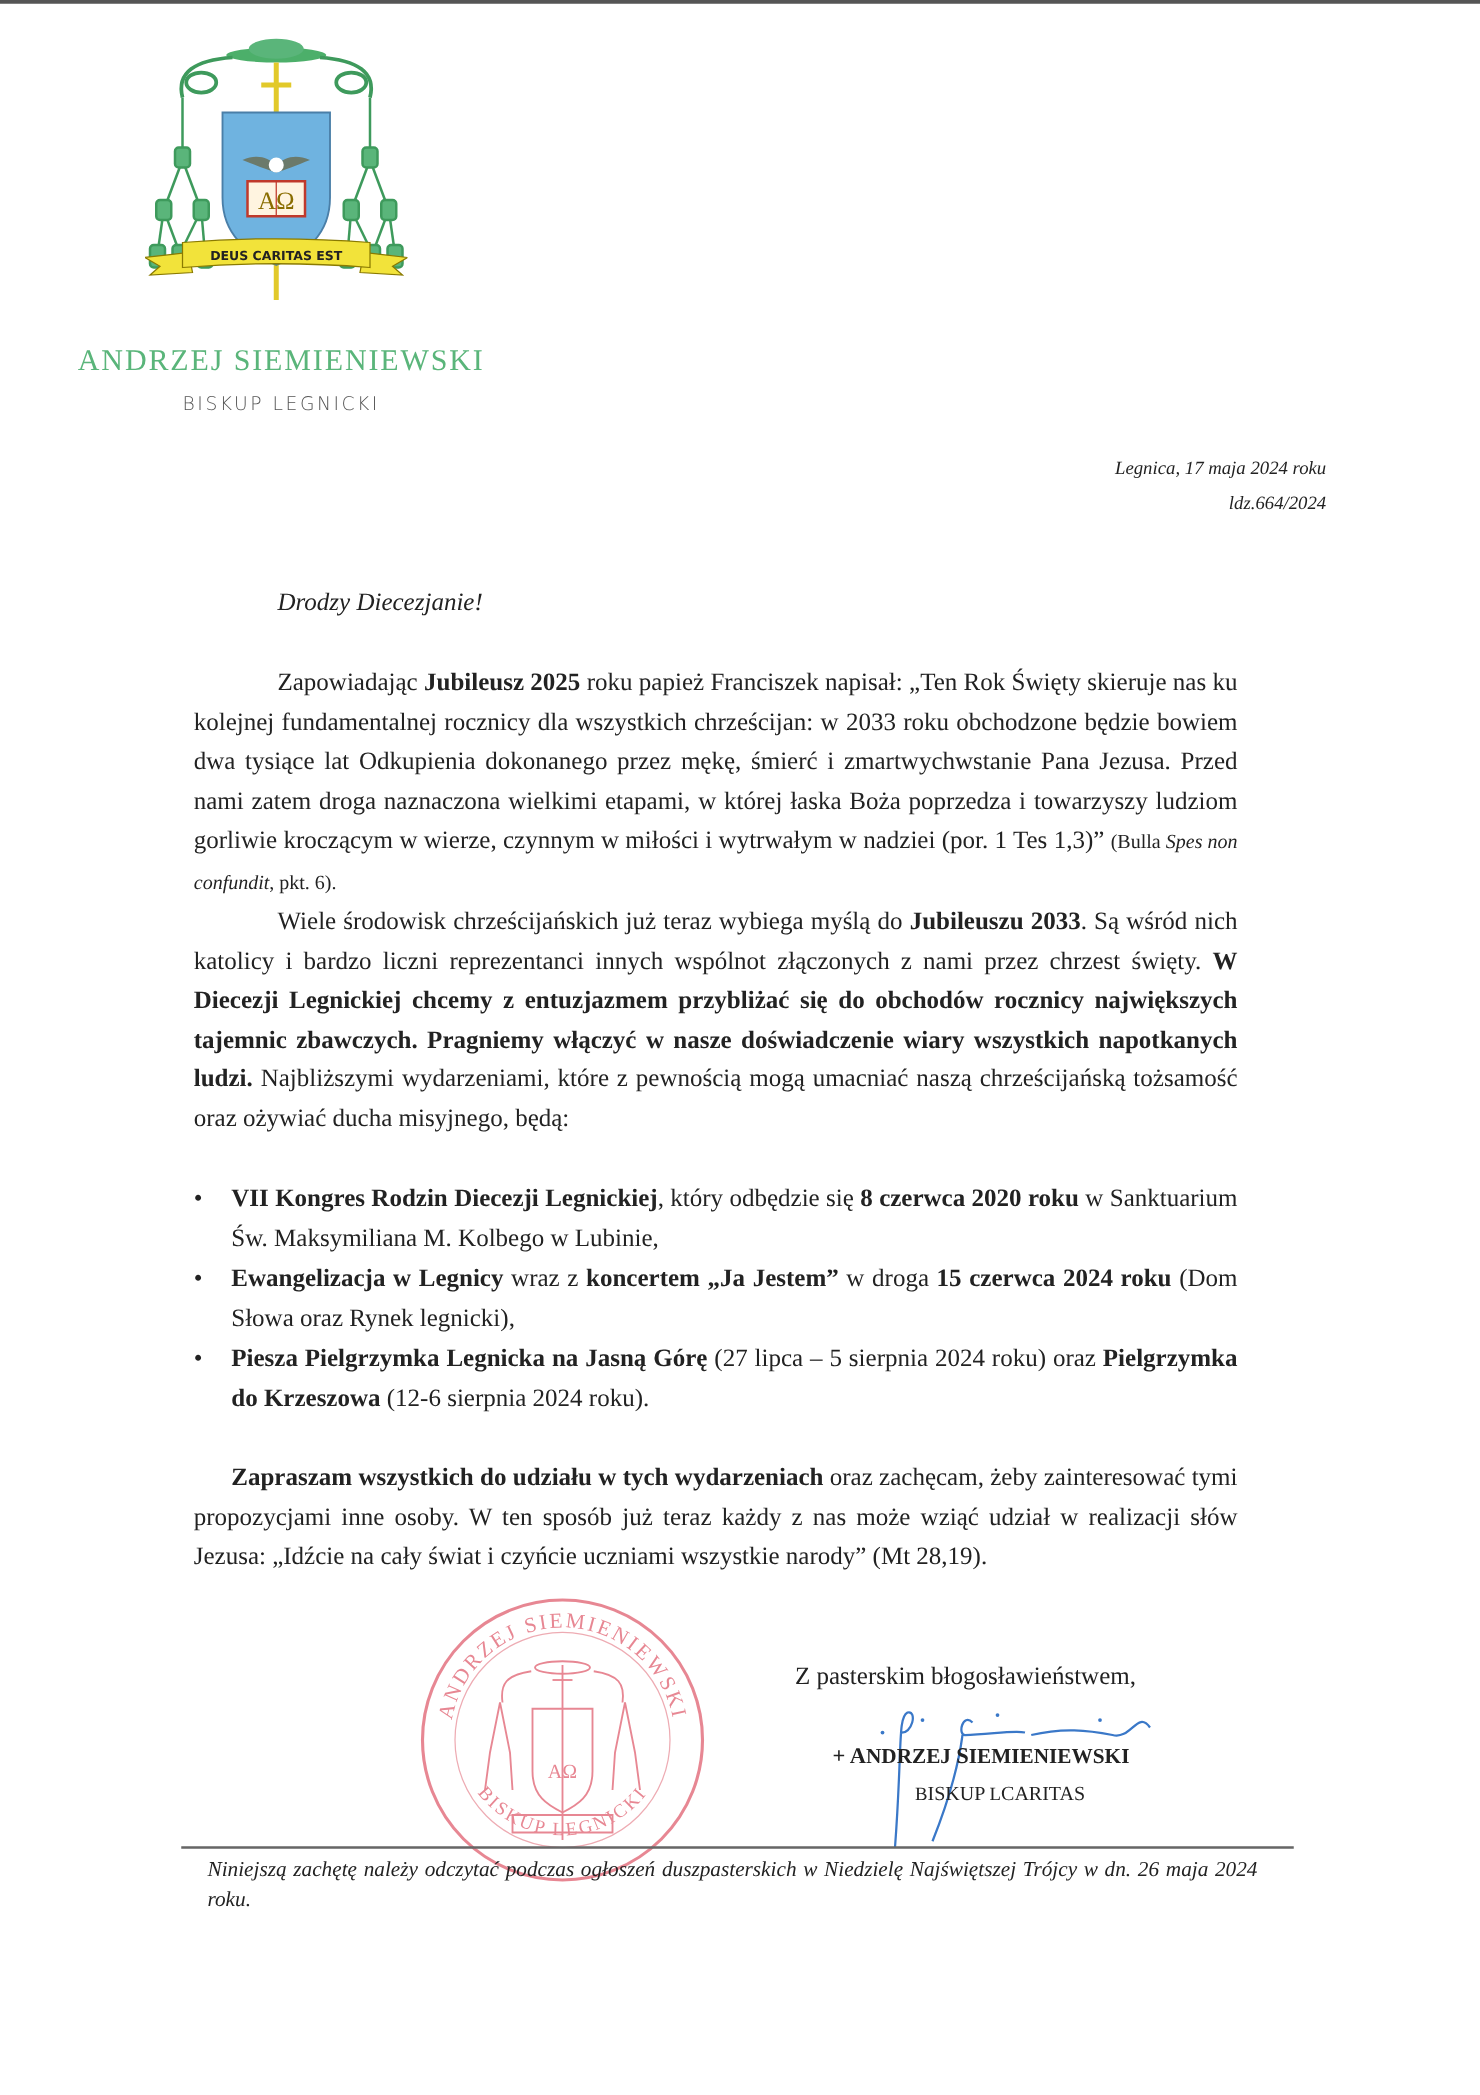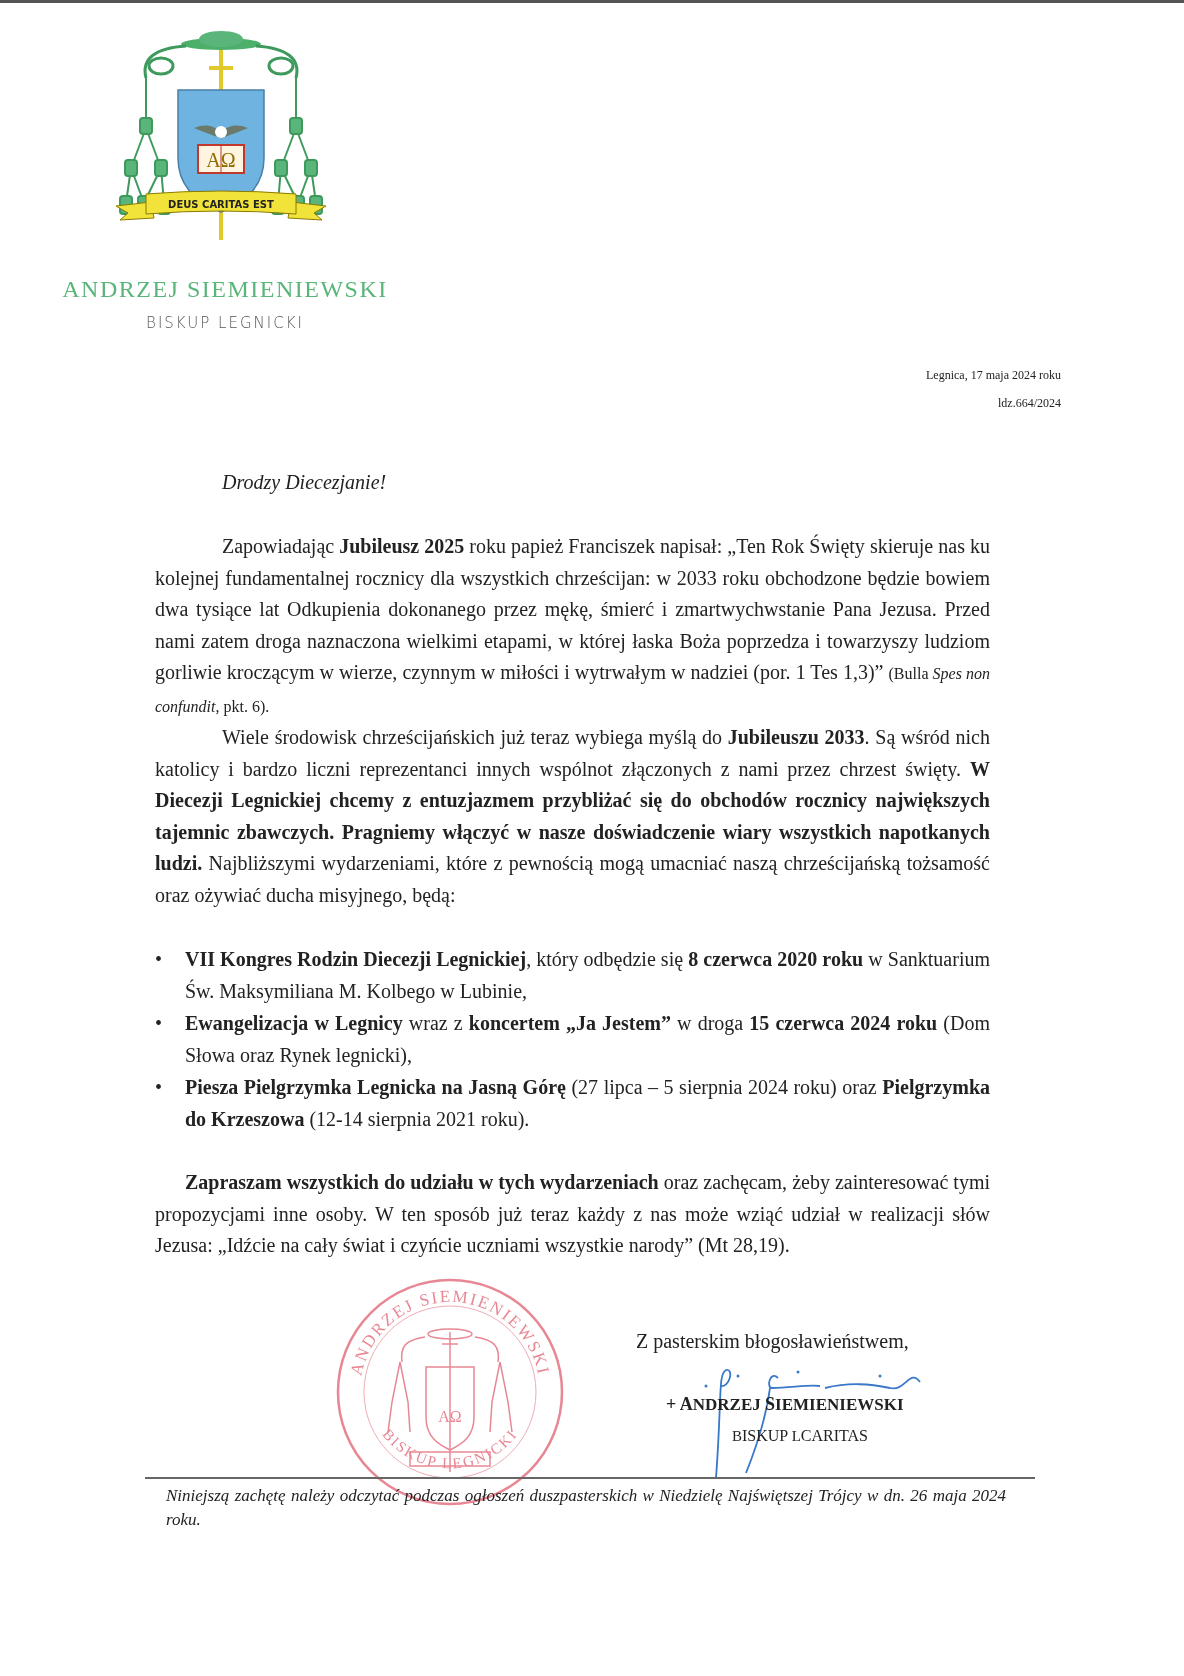--- a/index.html
+++ b/index.html
@@ -4,21 +4,21 @@
 <style>
   html, body { margin: 0; padding: 0; background: #ffffff; }
   body { width: 1184px; height: 1676px; position: relative; overflow: hidden;
          font-family: "Liberation Serif", "DejaVu Serif", serif; color: #222; }
   .topline { position: absolute; left: 0; top: 0; width: 1184px; height: 3px; background: #555; }
   .crest { position: absolute; left: 116px; top: 28px; width: 210px; height: 220px; }
   .bishop-name { position: absolute; left: 55px; top: 276px; width: 340px; text-align: center;
                  color: #5ab57a; font-size: 24px; letter-spacing: 1.5px; font-family: "Liberation Serif", serif; }
   .bishop-title { position: absolute; left: 55px; top: 314px; width: 340px; text-align: center;
                   color: #555; font-size: 15px; letter-spacing: 2px; font-family: "DejaVu Sans", sans-serif; font-weight: 300; }
-  .dateblock { position: absolute; right: 123px; top: 361px; text-align: right; font-size: 12px; line-height: 28px; }
+  .dateblock { position: absolute; right: 123px; top: 361px; text-align: right; font-size: 15px; line-height: 28px; font-style: italic; }
   .salutation { position: absolute; left: 222px; top: 471px; font-size: 20px; font-style: italic; }
   .body { position: absolute; left: 155px; top: 531px; width: 835px; font-size: 20px; line-height: 31.5px; text-align: justify; }
   .body p { margin: 0; text-indent: 67px; }
   .small { font-size: 16px; }
   ul.events { position: absolute; left: 155px; top: 944px; width: 835px; margin: 0; padding: 0; list-style: none;
               font-size: 20px; line-height: 31.5px; text-align: justify; }
   ul.events li { position: relative; padding-left: 30px; margin-bottom: 1px; }
   ul.events li .bullet { position: absolute; left: 0px; top: 0; }
   .closing { position: absolute; left: 155px; top: 1167px; width: 835px; font-size: 20px; line-height: 31.5px; text-align: justify; }
   .closing p { margin: 0; text-indent: 30px; }
@@ -108,21 +108,21 @@
 <div class="salutation">Drodzy Diecezjanie!</div>
 
 <div class="body">
   <p><span>Zapowiadając </span><b>Jubileusz 2025</b><span> roku papież Franciszek napisał: „Ten Rok Święty skieruje nas ku kolejnej fundamentalnej rocznicy dla wszystkich chrześcijan: w 2033 roku obchodzone będzie bowiem dwa tysiące lat Odkupienia dokonanego przez mękę, śmierć i zmartwychwstanie Pana Jezusa. Przed nami zatem droga naznaczona wielkimi etapami, w której łaska Boża poprzedza i towarzyszy ludziom gorliwie kroczącym w wierze, czynnym w miłości i wytrwałym w nadziei (por. 1 Tes 1,3)” </span><span class="small"><span>(Bulla </span><i>Spes non confundit</i><span>, pkt. 6).</span></span></p>
   <p><span>Wiele środowisk chrześcijańskich już teraz wybiega myślą do </span><b>Jubileuszu 2033</b><span>. Są wśród nich katolicy i bardzo liczni reprezentanci innych wspólnot złączonych z nami przez chrzest święty. </span><b>W Diecezji Legnickiej chcemy z entuzjazmem przybliżać się do obchodów rocznicy największych tajemnic zbawczych. Pragniemy włączyć w nasze doświadczenie wiary wszystkich napotkanych ludzi.</b><span> Najbliższymi wydarzeniami, które z pewnością mogą umacniać naszą chrześcijańską tożsamość oraz ożywiać ducha misyjnego, będą:</span></p>
 </div>
 
 <ul class="events">
   <li><span class="bullet">•</span><b>VII Kongres Rodzin Diecezji Legnickiej</b><span>, który odbędzie się </span><b>8 czerwca 2020 roku</b><span> w Sanktuarium Św. Maksymiliana M. Kolbego w Lubinie,</span></li>
   <li><span class="bullet">•</span><b>Ewangelizacja w Legnicy</b><span> wraz z </span><b>koncertem „Ja Jestem”</b><span> w droga </span><b>15 czerwca 2024 roku</b><span> (Dom Słowa oraz Rynek legnicki),</span></li>
-  <li><span class="bullet">•</span><b>Piesza Pielgrzymka Legnicka na Jasną Górę</b><span> (27 lipca – 5 sierpnia 2024 roku) oraz </span><b>Pielgrzymka do Krzeszowa</b><span> (12-14 sierpnia 2021 roku).</span></li>
+  <li><span class="bullet">•</span><b>Piesza Pielgrzymka Legnicka na Jasną Górę</b><span> (27 lipca – 5 sierpnia 2024 roku) oraz </span><b>Pielgrzymka do Krzeszowa</b><span> (12-6 sierpnia 2024 roku).</span></li>
 </ul>
 
 <div class="closing">
   <p><b>Zapraszam wszystkich do udziału w tych wydarzeniach</b><span> oraz zachęcam, żeby zainteresować tymi propozycjami inne osoby. W ten sposób już teraz każdy z nas może wziąć udział w realizacji słów Jezusa: „Idźcie na cały świat i czyńcie uczniami wszystkie narody” (Mt 28,19).</span></p>
 </div>
 
 <svg class="stamp" viewBox="0 0 240 240">
   <defs>
     <path id="ringTop" d="M30 120 A90 90 0 0 1 210 120"></path>
     <path id="ringBottom" d="M40 140 A85 85 0 0 0 200 140"></path>

